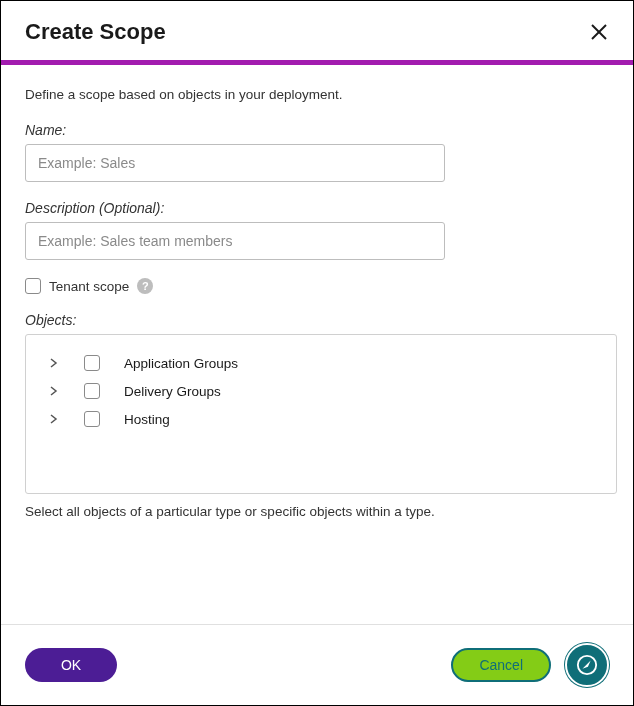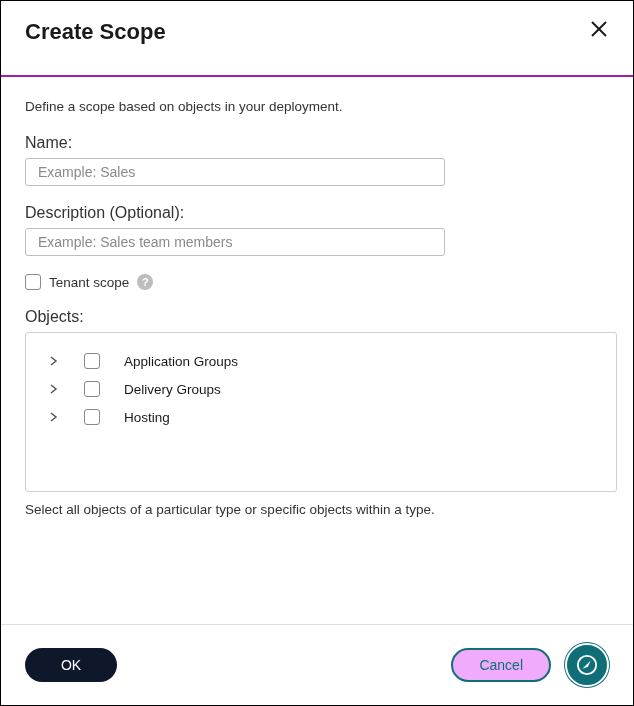--- a/index.html
+++ b/index.html
@@ -8,22 +8,23 @@
     background: #fff;
     width: 634px;
     height: 706px;
     border: 1px solid #000;
     position: relative;
     overflow: hidden;
   }
   .dialog-header {
     display: flex;
     justify-content: space-between;
-    padding: 18px 24px 30px 24px;
-    border-bottom: 2px solid #a21caf;
+    align-items: center;
+    padding: 18px 24px 15px 24px;
+    border-bottom: 5px solid #a21caf;
   }
   .dialog-title {
     font-size: 22px;
     font-weight: 600;
     color: #1a1a1a;
   }
   .close-btn {
     cursor: pointer;
     width: 20px;
     height: 20px;
@@ -34,27 +35,28 @@
   .close-btn svg { width: 18px; height: 18px; }
   .dialog-body {
     padding: 22px 16px 10px 24px;
   }
   .intro-text {
     font-size: 13.5px;
     color: #333;
     margin-bottom: 20px;
   }
   .field-label {
-    font-size: 16px;
+    font-size: 14px;
     color: #333;
     margin-bottom: 6px;
+    font-style: italic;
   }
   .text-input {
     width: 420px;
-    height: 28px;
+    height: 38px;
     border: 1px solid #bdbdbd;
     border-radius: 3px;
     padding: 0 12px;
     font-size: 14px;
     color: #333;
     margin-bottom: 18px;
     font-family: inherit;
   }
   .text-input::placeholder { color: #8a8a8a; }
   .checkbox-row {
@@ -137,27 +139,27 @@
     border-radius: 17px;
     font-size: 14px;
     font-weight: 500;
     cursor: pointer;
     display: flex;
     align-items: center;
     justify-content: center;
     font-family: inherit;
   }
   .btn-primary {
-    background: #0f172a;
+    background: #4c1d95;
     color: #fff;
     border: none;
     min-width: 92px;
   }
   .btn-secondary {
-    background: #f0abfc;
+    background: #84cc16;
     color: #0f6e78;
     border: 2px solid #0f6e78;
     min-width: 92px;
   }
   .footer-right {
     display: flex;
     align-items: center;
     gap: 14px;
   }
   .fab {

